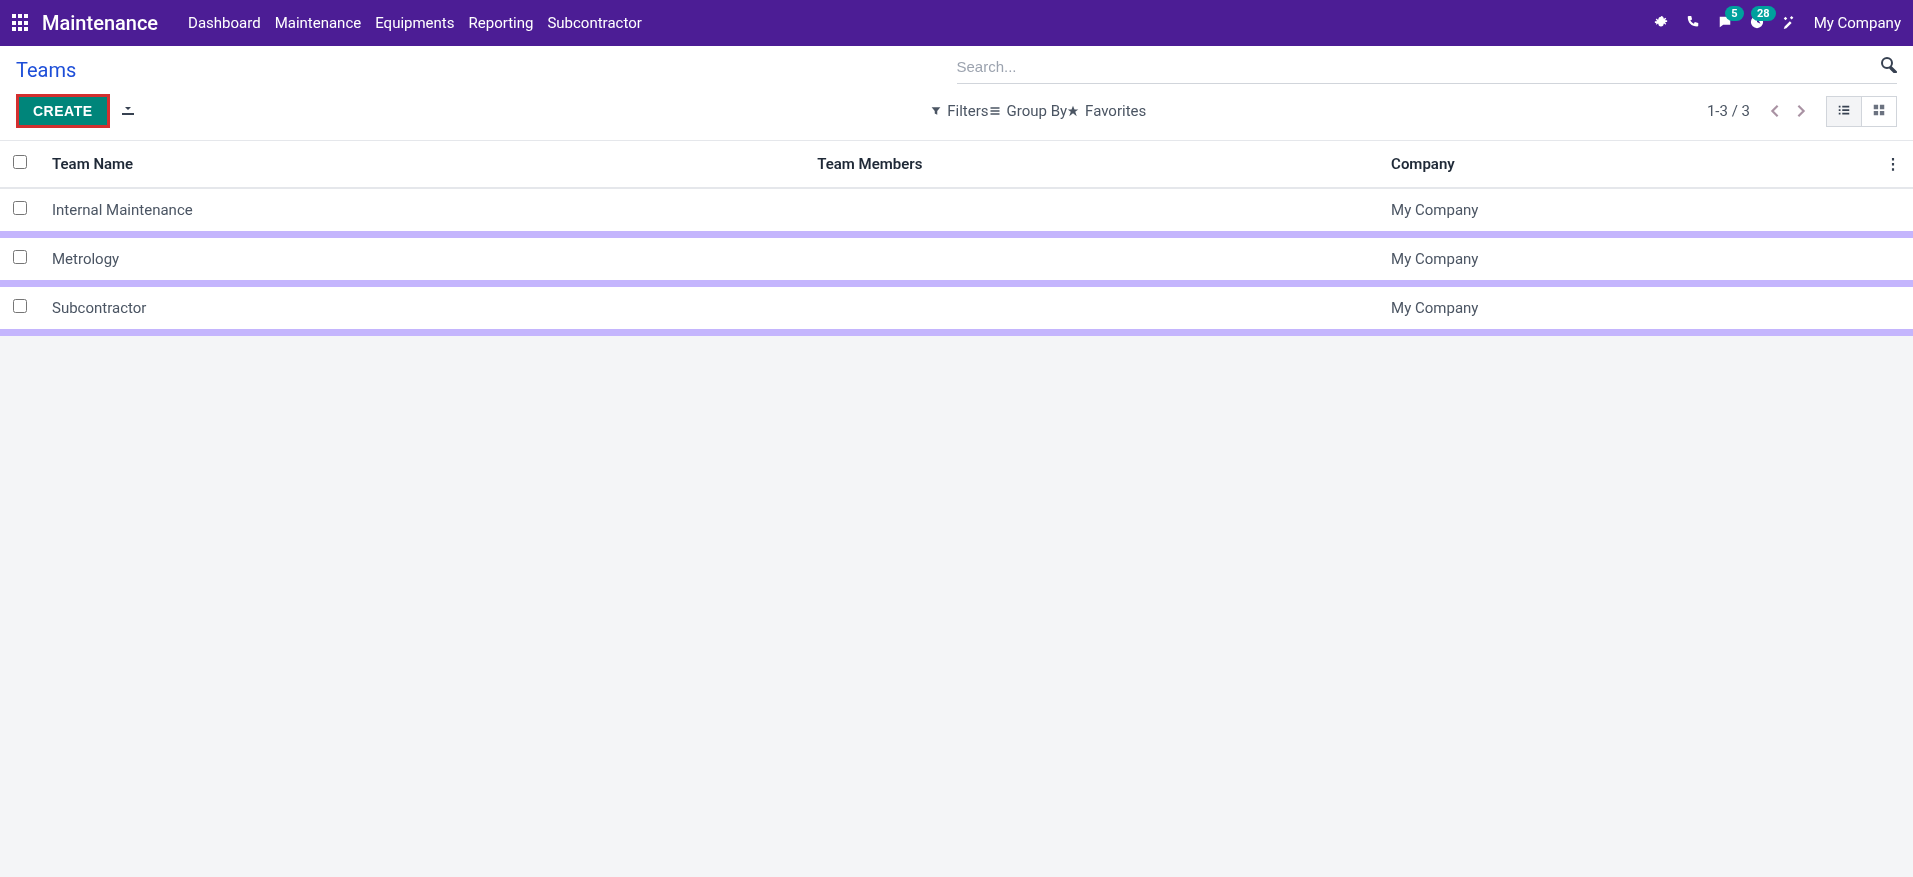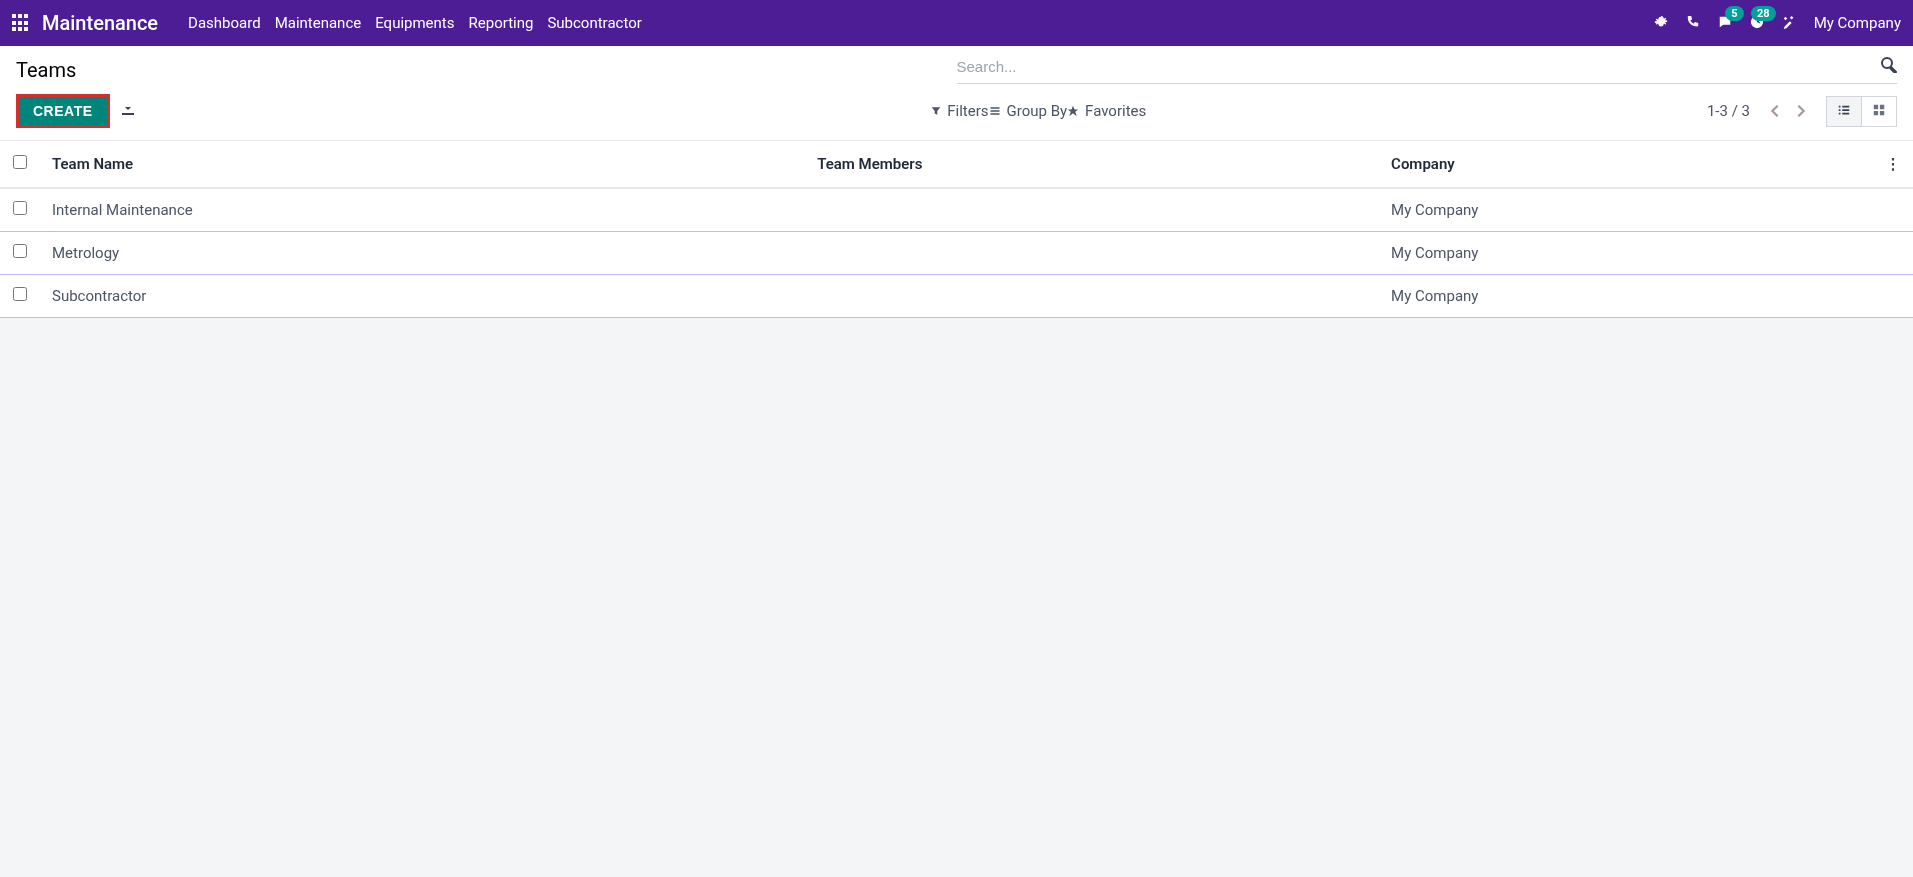--- a/index.html
+++ b/index.html
@@ -100,21 +100,21 @@
       background: white;
       border-bottom: 1px solid #e5e7eb;
     }
     .cp-top {
       display: flex;
       justify-content: space-between;
       padding: 8px 16px 0 16px;
     }
     .breadcrumb {
       font-size: 20px;
-      color: #000000;
+      color: #1d4ed8;
       padding-top: 4px;
     }
     .search-container {
       flex: 0 0 50%;
       display: flex;
       align-items: center;
       border-bottom: 1px solid #d1d5db;
       padding-bottom: 4px;
     }
     .search-input {
@@ -228,21 +228,21 @@
     }
     th.checkbox-col, td.checkbox-col {
       width: 40px;
       text-align: center;
     }
     th.menu-col, td.menu-col {
       width: 40px;
       text-align: center;
     }
     tbody tr {
-      border-bottom: 1px solid #c4b5fd;
+      border-bottom: 7px solid #c4b5fd;
     }
     td {
       padding: 12px;
       font-size: 15px;
       color: #4b5563;
     }
     input[type="checkbox"] {
       width: 14px;
       height: 14px;
       cursor: pointer;

